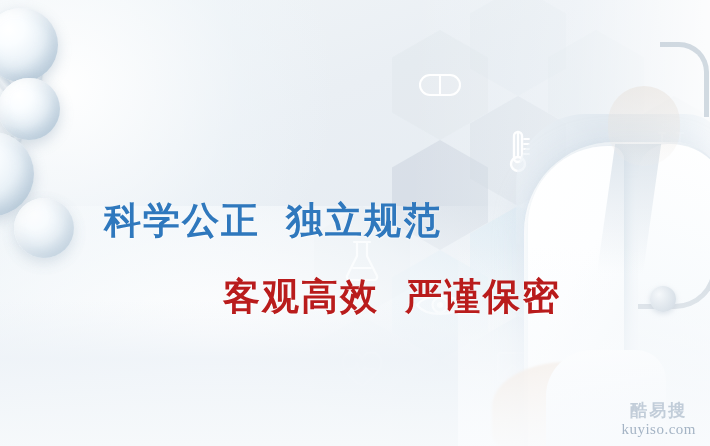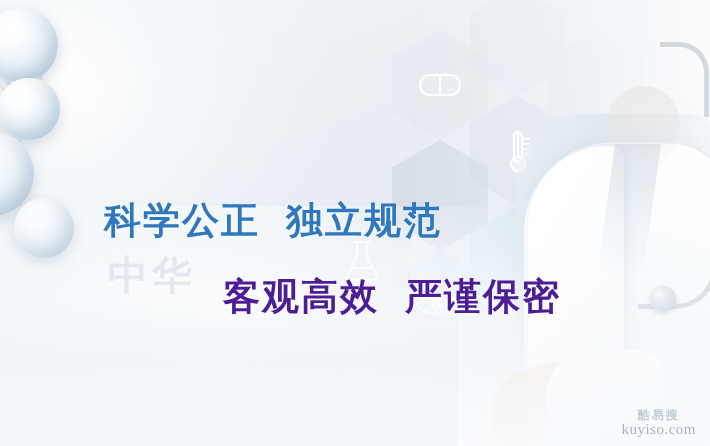--- a/index.html
+++ b/index.html
@@ -88,43 +88,43 @@
     color:#2f78bd;
     white-space:nowrap;
     text-shadow:0 1px 2px rgba(255,255,255,.8);
   }
   .sub1 .gapw{display:inline-block;width:26px;}
   .sub2{
     position:absolute;left:223px;top:272px;
     font-family:"Liberation Sans","DejaVu Sans",sans-serif;
     font-size:37px;font-weight:600;
     letter-spacing:2px;
-    color:#4c1d95;
+    color:#b91c1c;
     white-space:nowrap;
     text-shadow:0 1px 2px rgba(255,255,255,.8);
   }
   .sub2 .gapw{display:inline-block;width:26px;}
 
   
   .wm-left{
     position:absolute;left:108px;top:248px;
     font-family:"Liberation Serif","DejaVu Serif",serif;
     font-size:40px;font-weight:700;letter-spacing:4px;
     color:rgba(176,192,208,.30);
     white-space:nowrap;
     pointer-events:none;
   }
   .wm-right{
     position:absolute;right:14px;bottom:8px;
     text-align:center;line-height:1.05;
     pointer-events:none;
   }
   .wm-right .wm-cn{
-    font-family:Liberation Sans, sans-serif;
-    font-size:12px;font-weight:700;letter-spacing:2px;
+    font-family:Liberation Mono, monospace;
+    font-size:17px;font-weight:700;letter-spacing:2px;
     color:rgba(150,168,188,.55);
     display:block;
   }
   .wm-right .wm-en{
     font-family:"Liberation Serif","DejaVu Serif",serif;
     font-size:15px;letter-spacing:.5px;
     color:rgba(132,152,174,.72);
     display:block;margin-top:1px;
   }
 </style>
@@ -300,21 +300,20 @@
     <div class="mol-rod" style="left:34px;top:146px;width:10px;height:56px;transform:rotate(28deg);"></div>
 
     <div class="mol-ball" style="left:18px;top:22px;width:74px;height:74px;"></div>
 
     <div class="mol-ball" style="left:32px;top:92px;width:62px;height:62px;"></div>
     <div class="mol-ball" style="left:-16px;top:146px;width:84px;height:84px;"></div>
 
     <div class="mol-ball" style="left:48px;top:212px;width:60px;height:60px;opacity:.8;"></div>
   </div>
 
-  <div class="wm-left">中华</div>
 
 
   <div class="sub1">
     <span>科学公正</span><span class="gapw"></span><span>独立规范</span>
   </div>
 
   <div class="sub2">
     <span>客观高效</span><span class="gapw"></span><span>严谨保密</span>
   </div>
 

